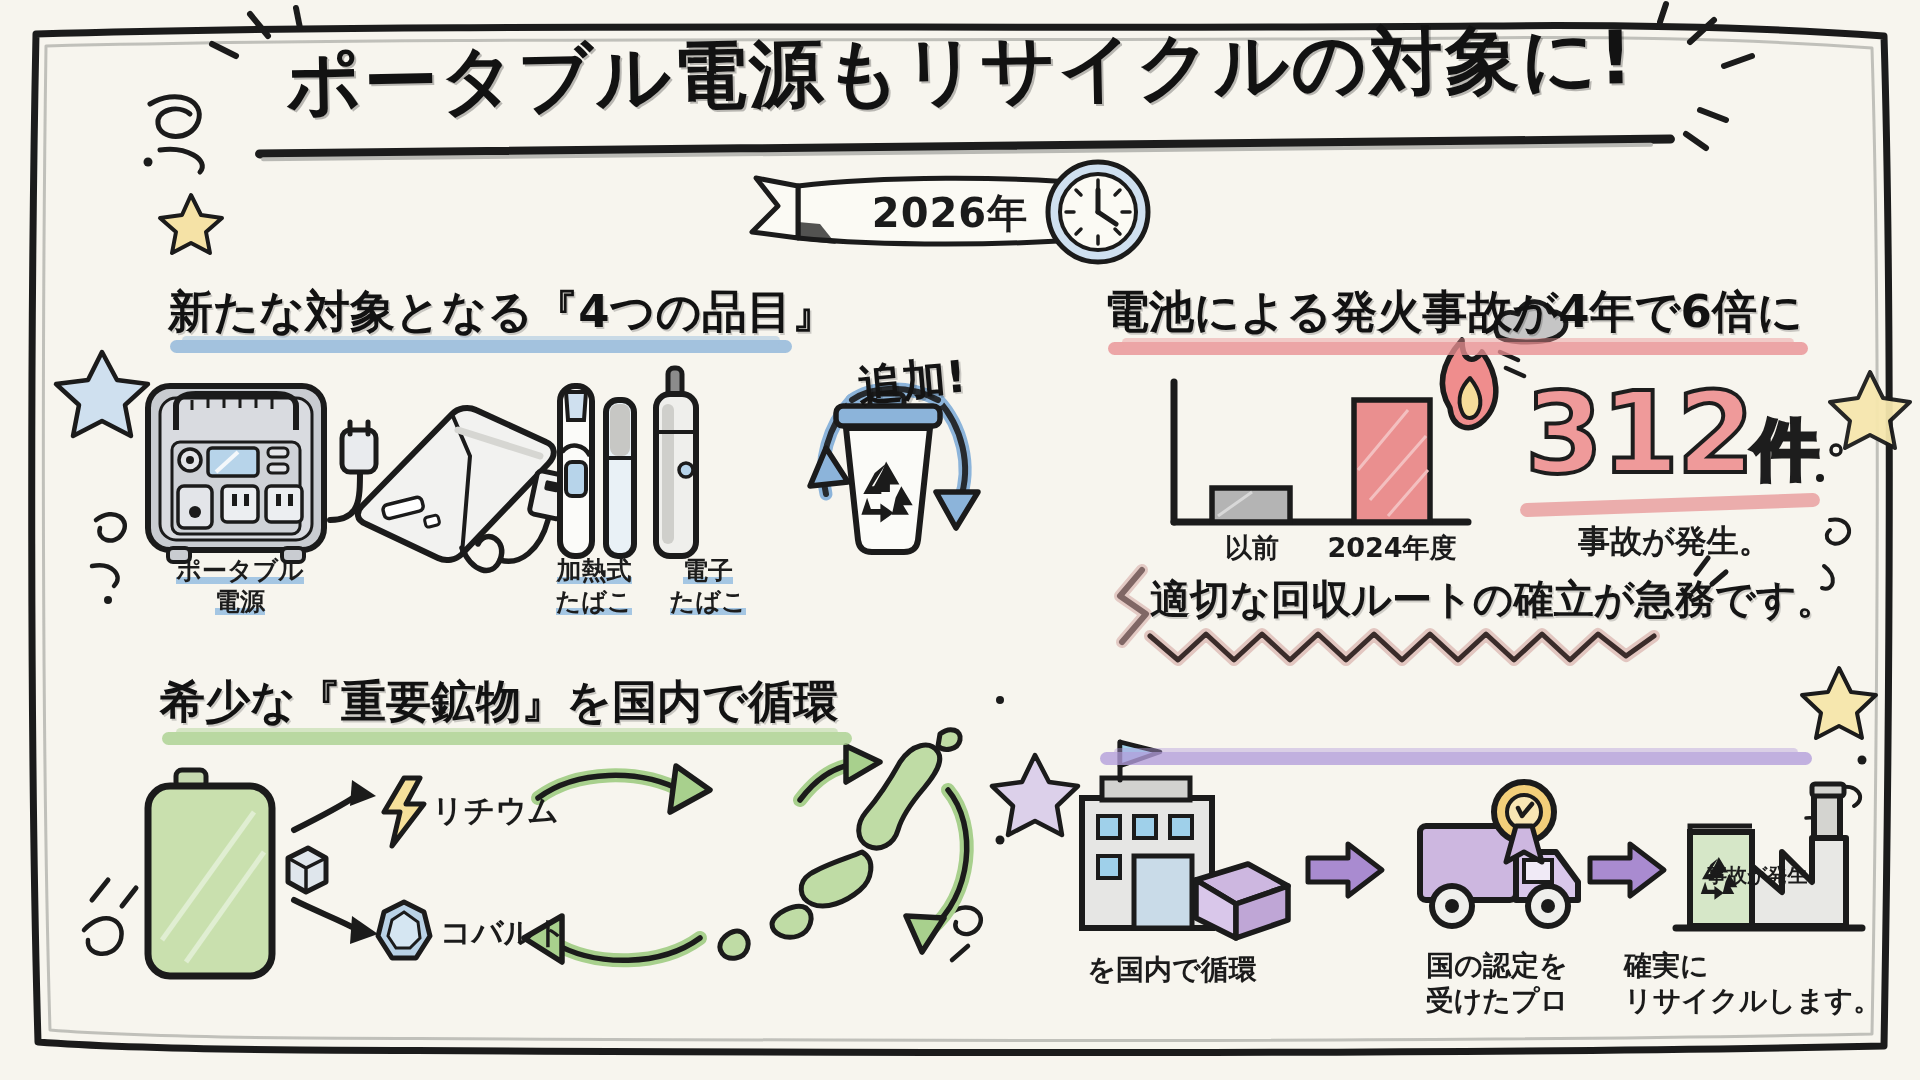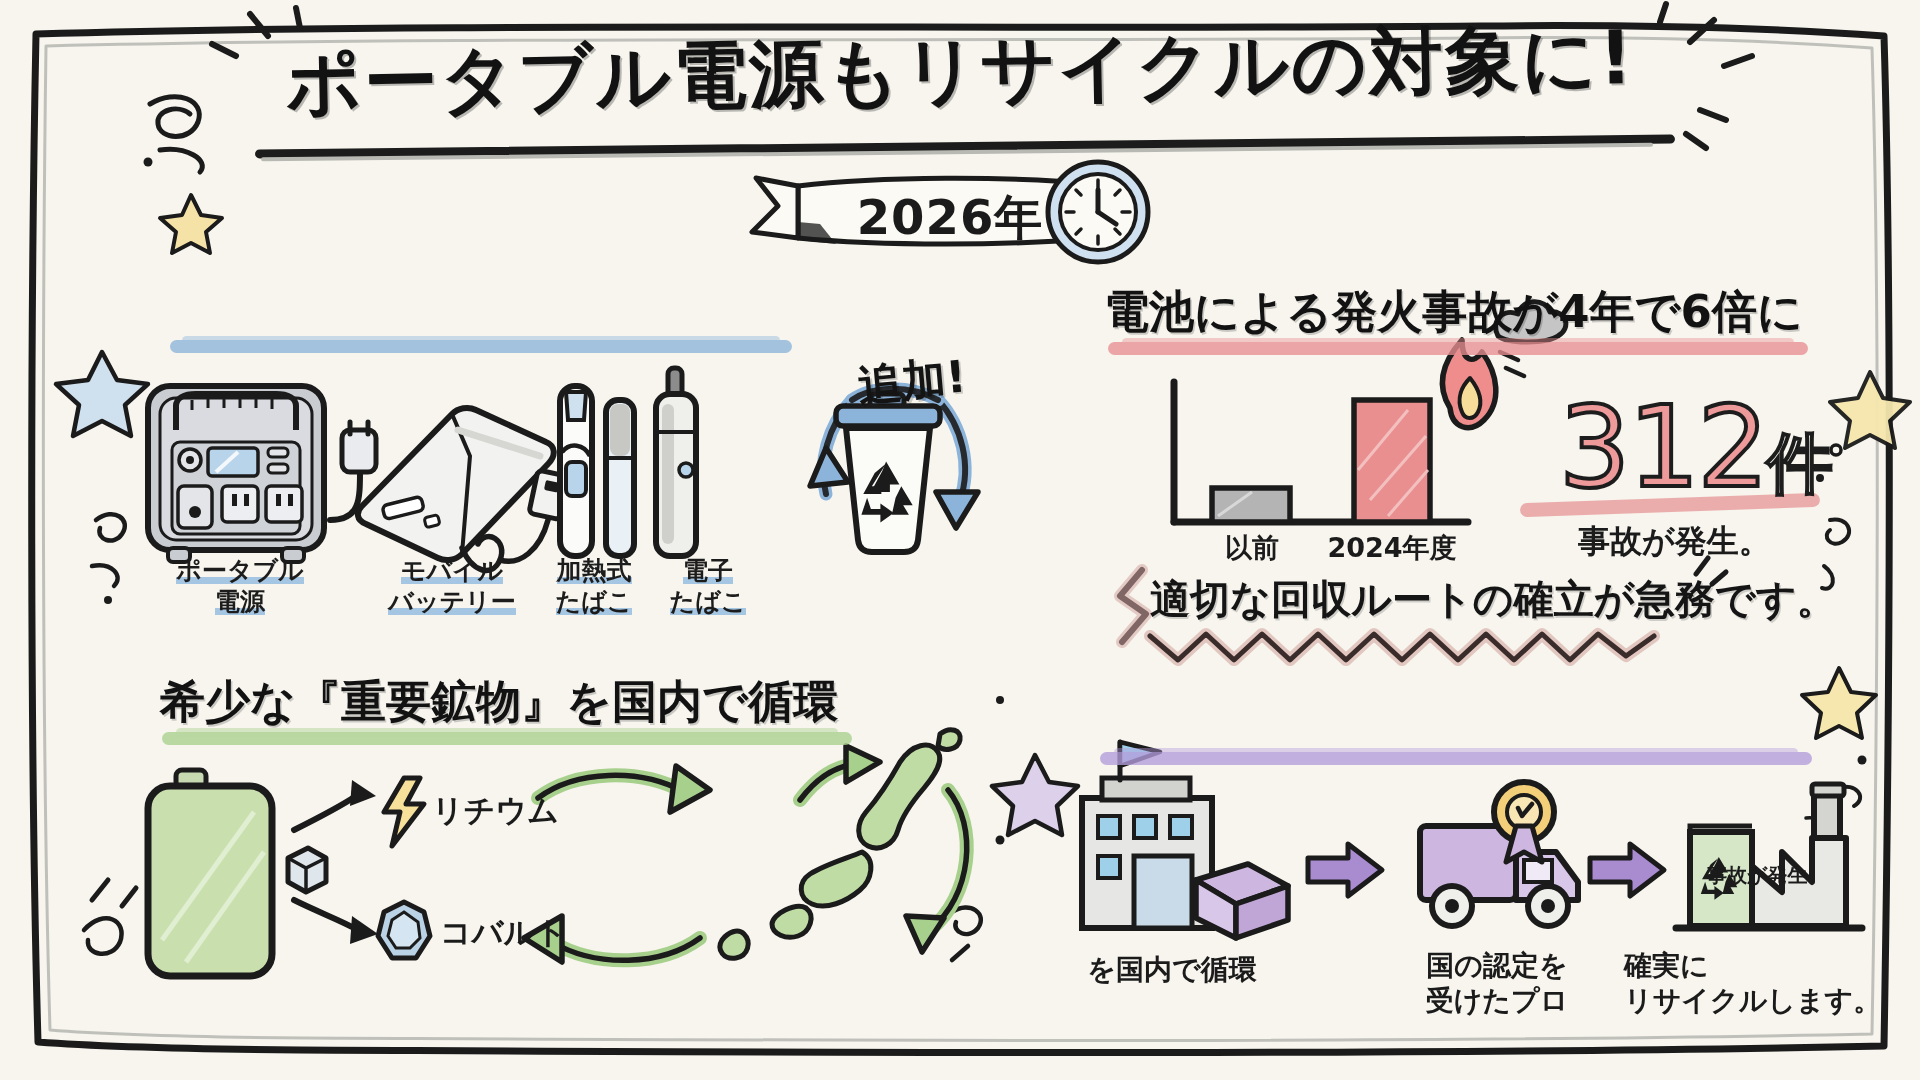--- a/index.html
+++ b/index.html
@@ -33,21 +33,21 @@
   .title-rule{
     position:absolute;left:255px;top:142px;width:1420px;height:9px;
     background:#1c1c1c;border-radius:5px;transform:rotate(-0.6deg);
   }
   .title-rule:after{
     content:"";position:absolute;left:6px;top:8px;width:98%;height:4px;
     background:#b9b9b4;border-radius:3px;
   }
   .ribbon-text{
     position:absolute;left:60px;top:10px;width:190px;text-align:center;
-    font-size:48px;font-weight:700;color:#1b1b1b;letter-spacing:1px;
+    font-size:40px;font-weight:700;color:#1b1b1b;letter-spacing:1px;
   }
 
   
   .sec-head{
     position:absolute;font-size:45px;font-weight:700;color:#121212;
     letter-spacing:0px;white-space:nowrap;
     text-shadow:1.5px 1.5px 0 rgba(0,0,0,.18);
   }
   .underline{
     position:absolute;height:13px;border-radius:8px;opacity:.78;
@@ -72,25 +72,25 @@
     transform:rotate(-5deg);
     text-shadow:2px 2px 0 rgba(0,0,0,.18);
     white-space:nowrap;
   }
   .chart-label{
     position:absolute;font-size:27px;font-weight:700;color:#1b1b1b;
     text-align:center;white-space:nowrap;
   }
 
   .bignum{
-    position:absolute;left:1525px;top:391px;
-    font-size:112px;font-weight:400;line-height:1;
+    position:absolute;left:1525px;top:377px;
+    font-size:112px;font-weight:700;line-height:1;
     color:#ef9a9a;
     -webkit-text-stroke:4px #1d1d1d;
-    letter-spacing:-2px;white-space:nowrap;margin-left:34px;
+    letter-spacing:-2px;white-space:nowrap;
   }
   .bignum .unit{
     color:#f7f5ee;-webkit-text-stroke:4px #1d1d1d;font-size:66px;
   }
   .bignum-sub{
     position:absolute;left:1578px;top:520px;
     font-size:32px;font-weight:700;color:#1b1b1b;white-space:nowrap;
   }
   .bignum-swash{
     position:absolute;left:1520px;top:498px;width:300px;height:14px;
@@ -442,32 +442,29 @@
     </g>
   </svg>
 
   <div class="title-wrap">
     <div class="title">ポータブル電源もリサイクルの対象に!</div>
   </div>
   <div class="title-rule"></div>
 
   <div class="ribbon-text" style="left:795px;top:186px;width:310px;">2026年</div>
 
+  <div class="sec-head" style="left:168px;top:282px;">新たな対象となる『4つの品目』</div>
   <div class="underline" style="left:170px;top:340px;width:622px;background:#8cb4da;"></div>
 
   <div class="badge-add">追加!</div>
 
   <div class="item-label" style="left:140px;top:556px;width:200px;">
     <span class="hl">ポータブル</span><br>
     <span class="hl">電源</span>
   </div>
-  <div class="item-label" style="left:352px;top:556px;width:200px;">
-    <span class="hl">モバイル</span><br>
-    <span class="hl">バッテリー</span>
-  </div>
   <div class="item-label" style="left:514px;top:556px;width:160px;">
     <span class="hl">加熱式</span><br>
     <span class="hl">たばこ</span>
   </div>
   <div class="item-label" style="left:638px;top:556px;width:140px;">
     <span class="hl">電子</span><br>
     <span class="hl">たばこ</span>
   </div>
 
   <div class="sec-head" style="left:1104px;top:282px;">電池による発火事故が4年で6倍に</div>

